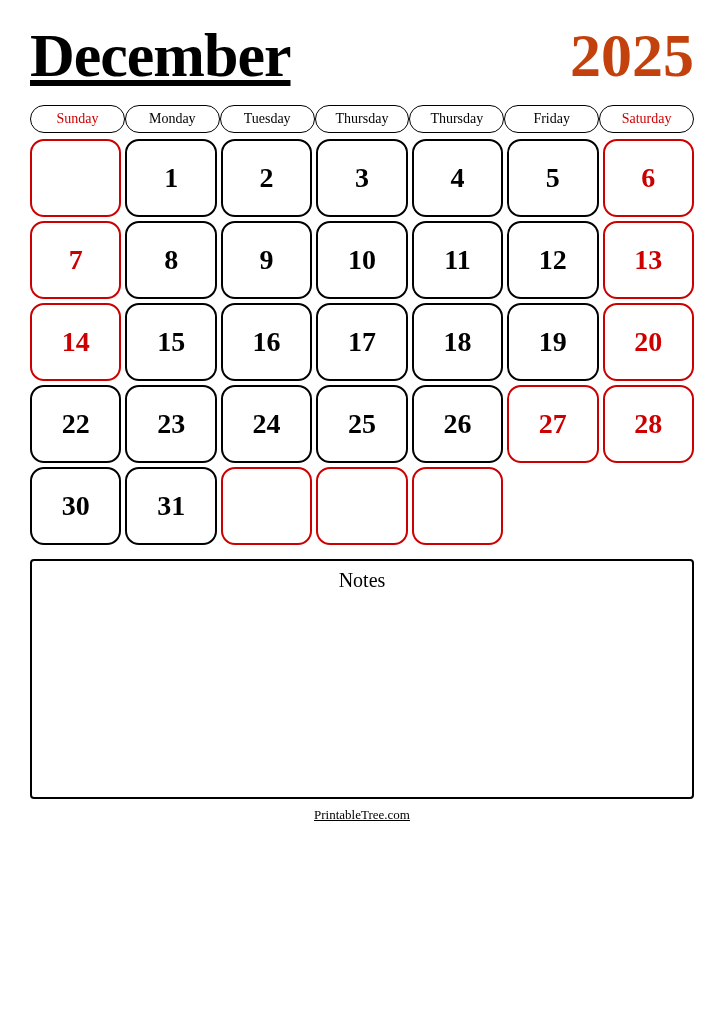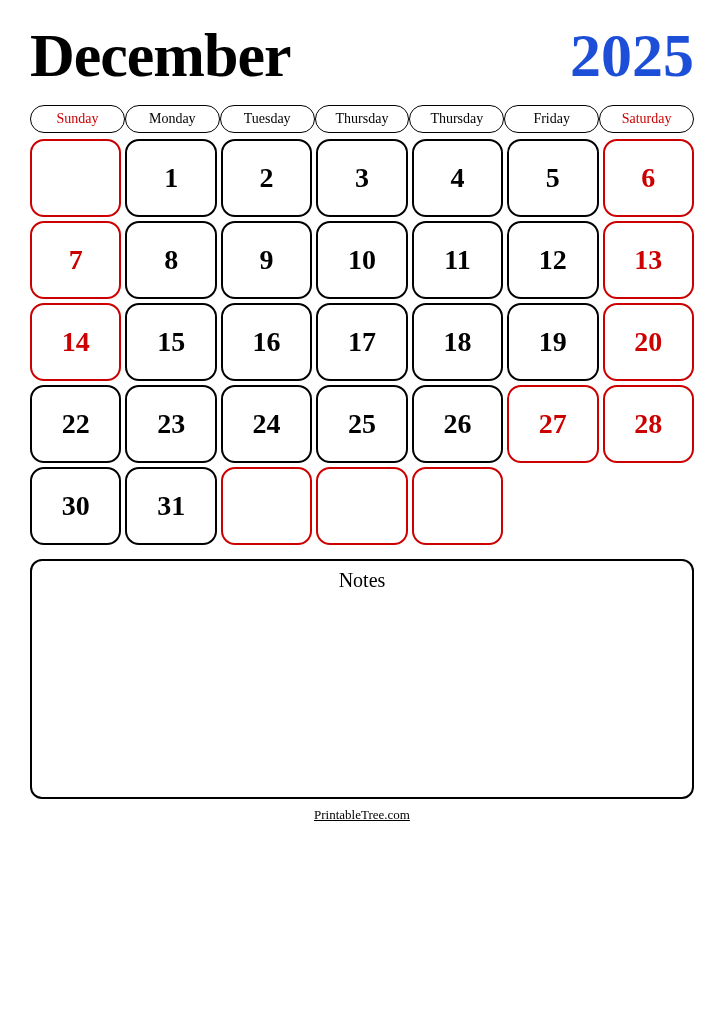--- a/index.html
+++ b/index.html
@@ -26,26 +26,27 @@
       justify-content: space-between;
       align-items: baseline;
       margin-bottom: 14px;
     }
 
     .month-title {
       font-size: 62px;
       font-weight: bold;
       color: #000;
       letter-spacing: -1px;
+      text-decoration: underline;
     }
 
     .year-title {
       font-size: 62px;
       font-weight: bold;
-      color: #1d4ed8;
+      color: #c2410c;
     }
 
     .calendar-container {
       width: 100%;
     }
 
     .weekdays-row {
       display: grid;
       grid-template-columns: repeat(7, 1fr);
       margin-bottom: 6px;
@@ -90,21 +91,21 @@
     }
 
     .day-cell.empty {
       border-color: #cc0000;
     }
 
     .notes-section {
       width: 100%;
       margin-top: 14px;
       border: 2px solid #000;
-      border-radius: 12px;
+      border-radius: 4px;
       height: 240px;
       padding: 8px 10px;
     }
 
     .notes-title {
       text-align: center;
       font-size: 20px;
       font-weight: normal;
       color: #000;
       margin-bottom: 6px;

